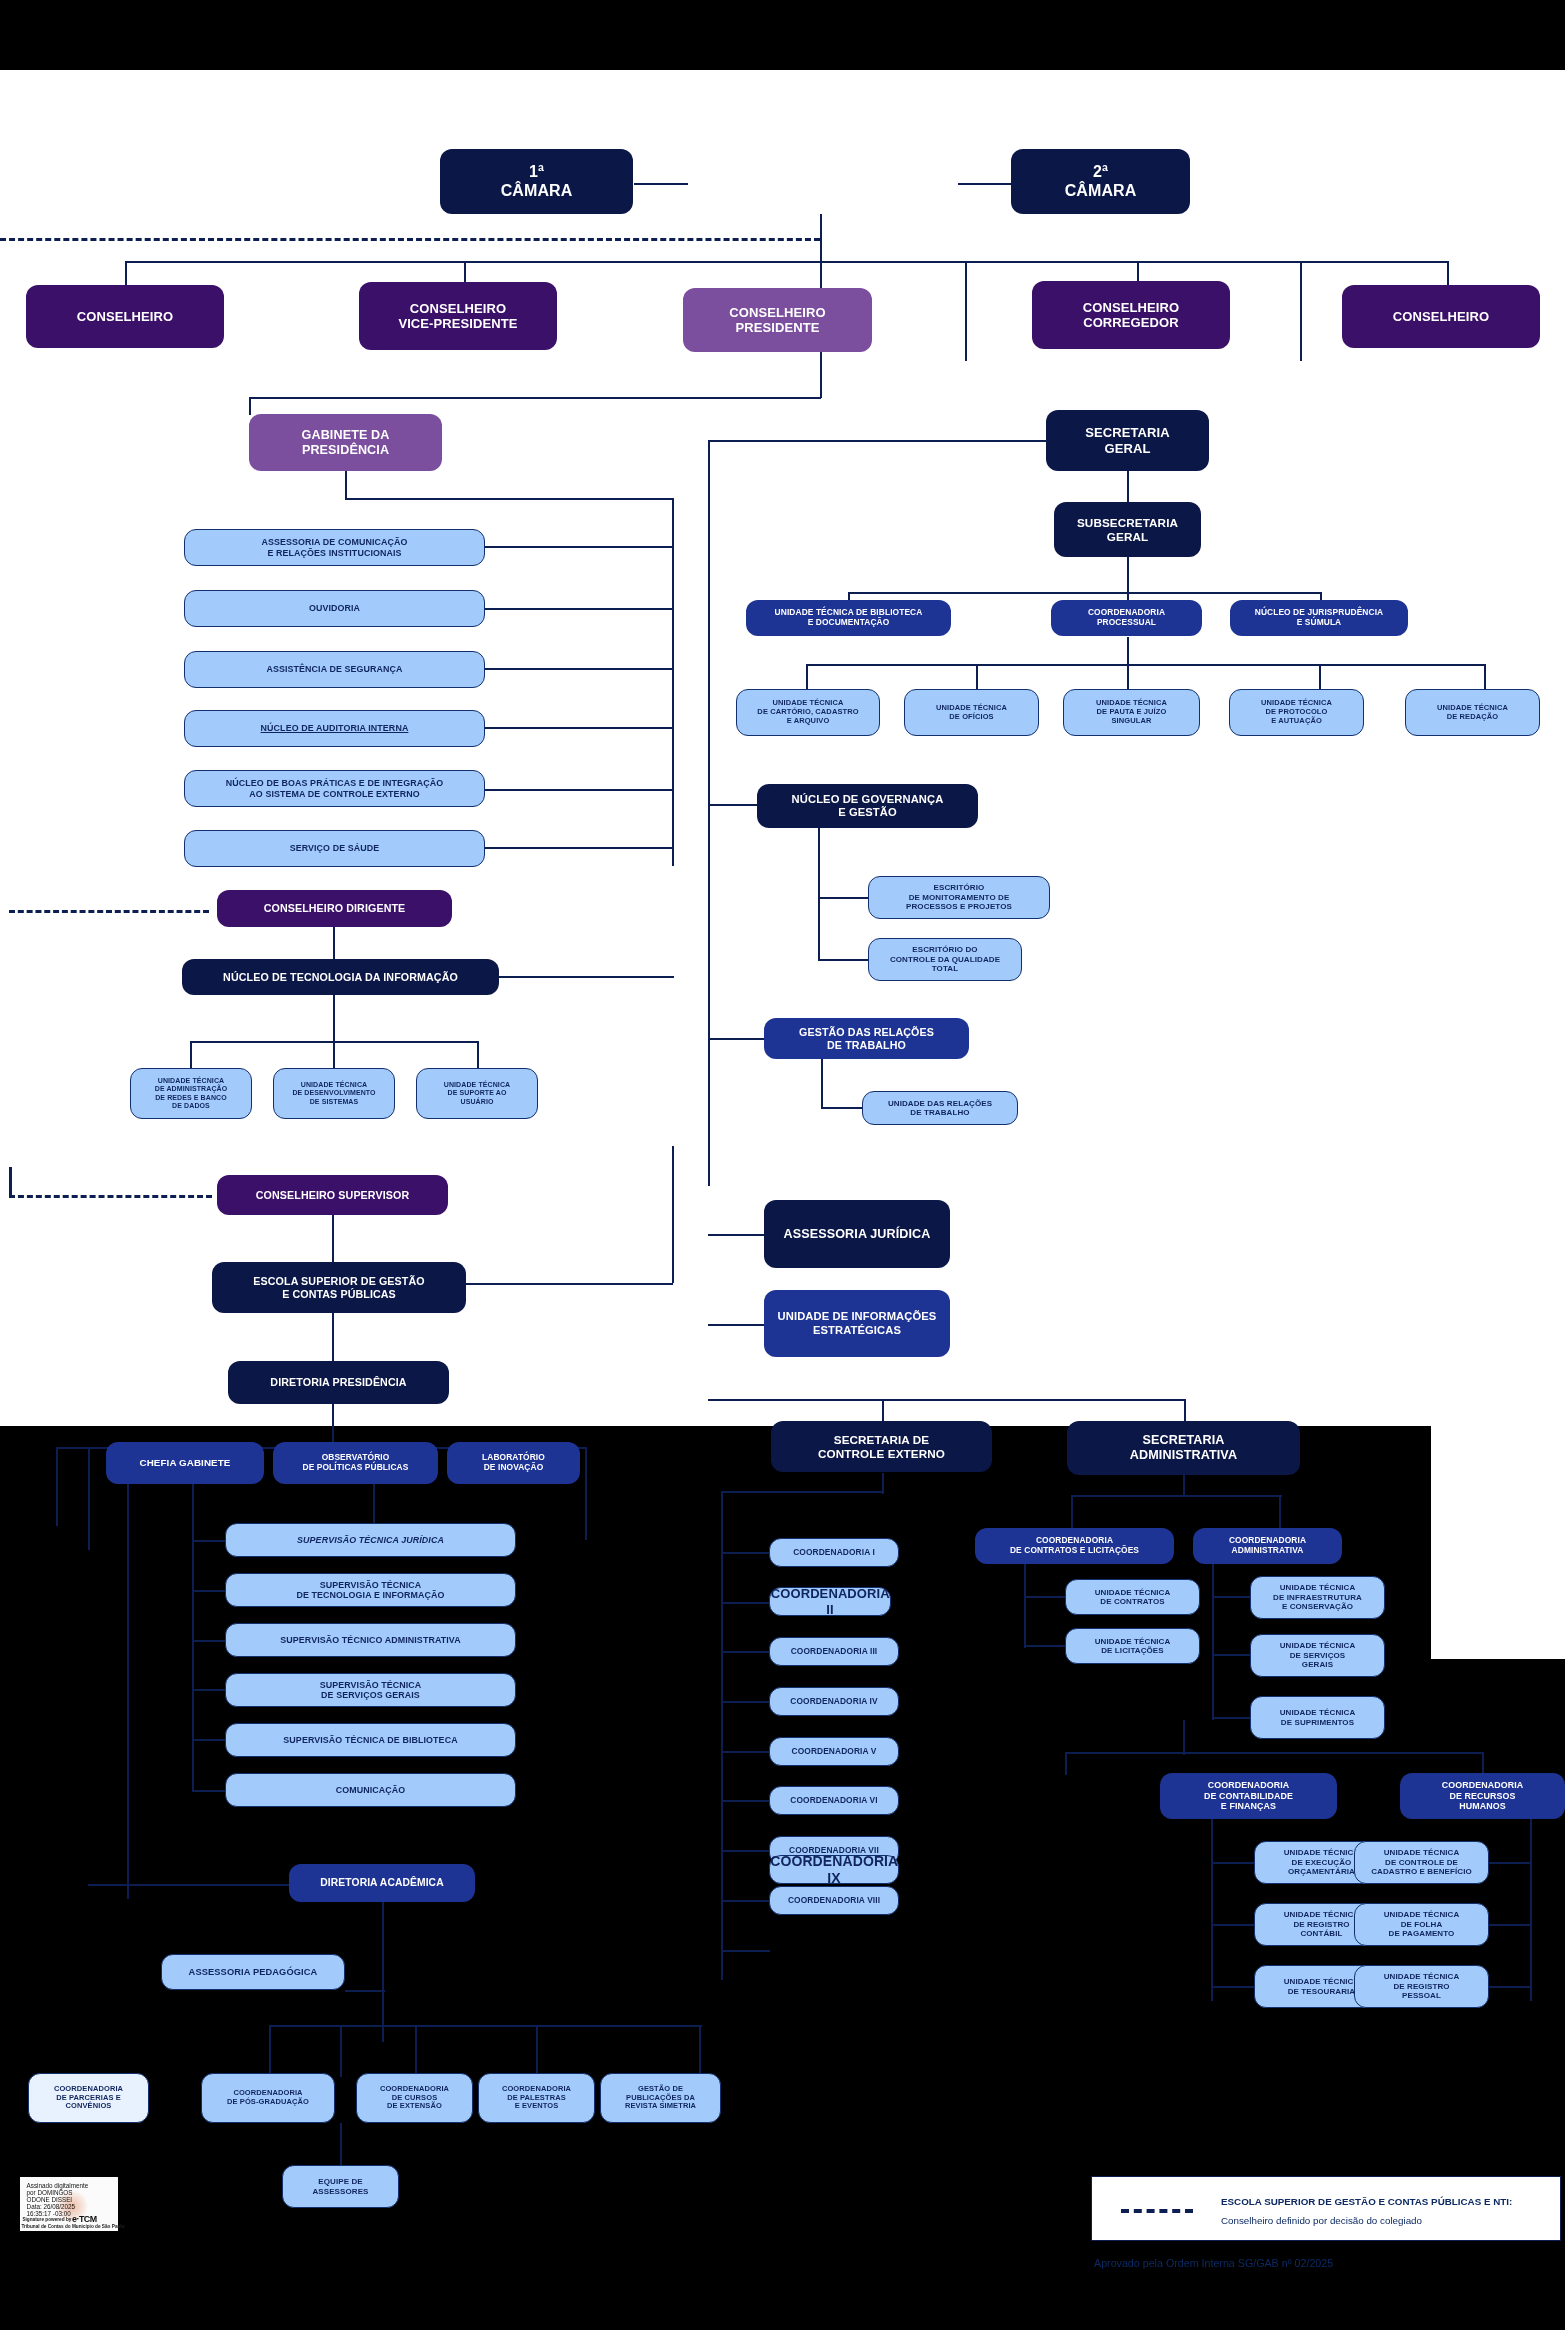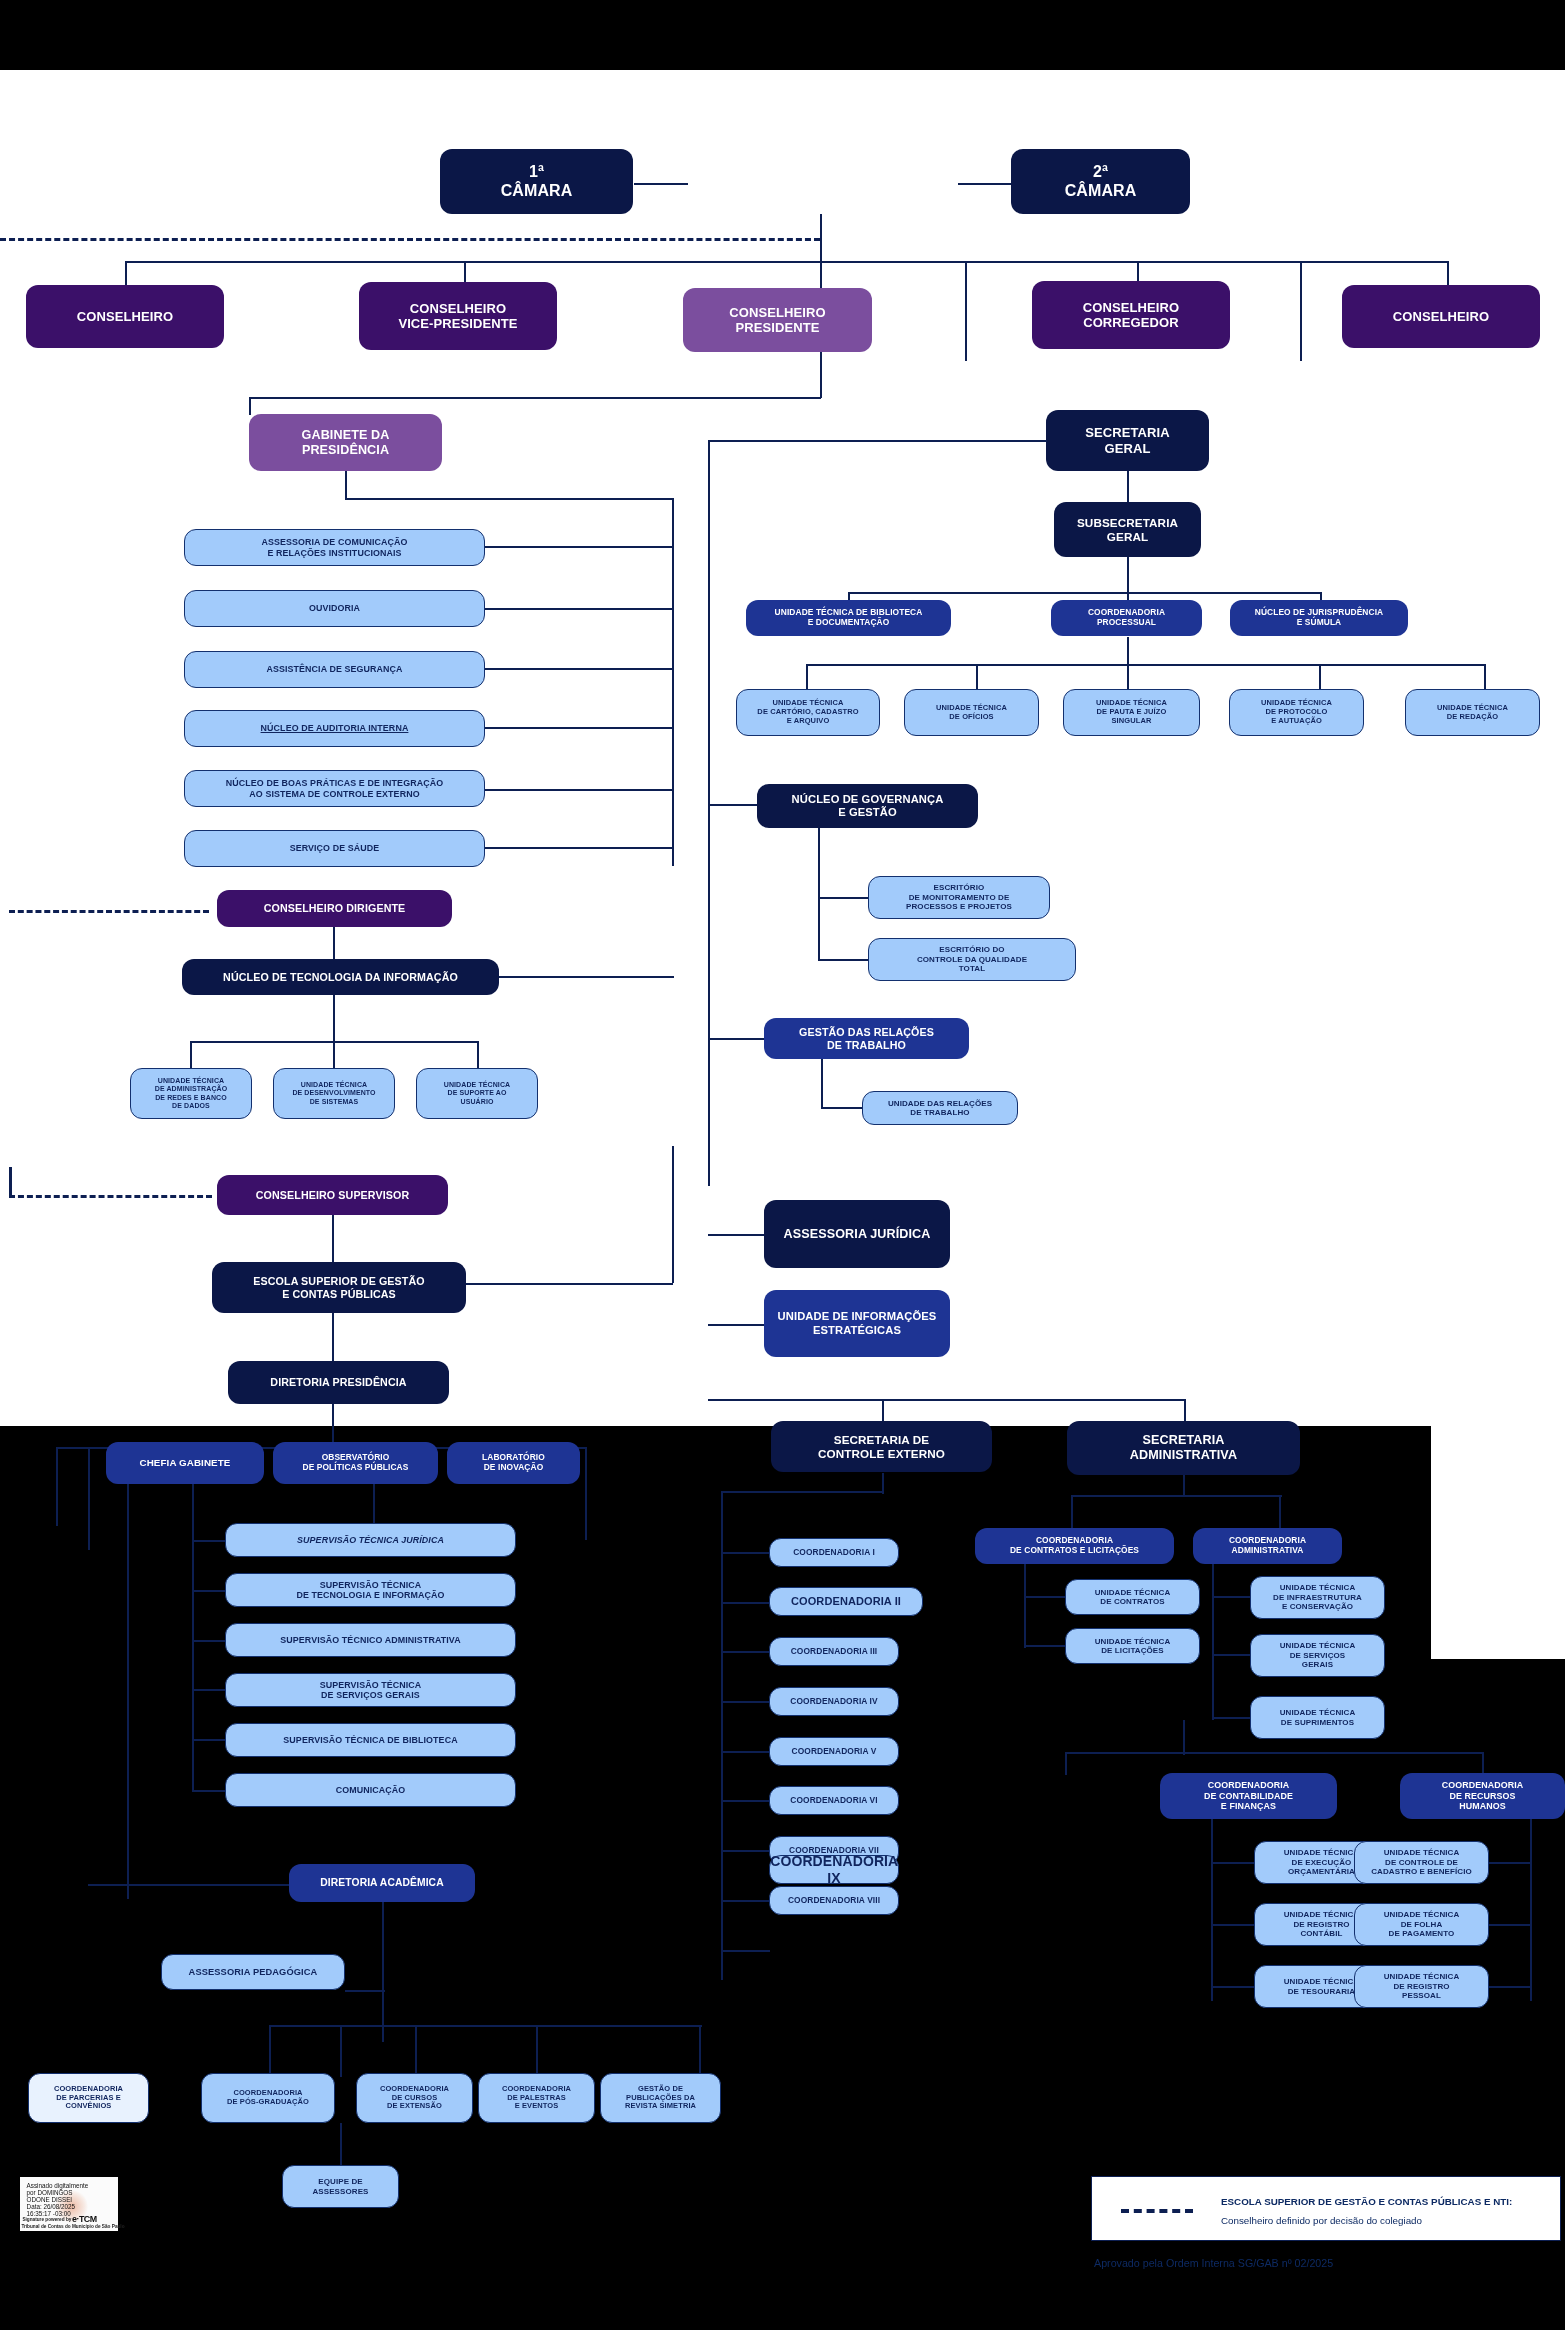--- a/index.html
+++ b/index.html
@@ -204,21 +204,21 @@
   <div class="node n-navy" style="left:757px;top:784px;width:221px;height:44px;font-size:11.2px;white-space:pre-line;">NÚCLEO DE GOVERNANÇA
 E GESTÃO</div>
 
   <div class="ln lnv" style="left:818px;top:828px;height:133px;"></div>
   <div class="ln lnh" style="left:818px;top:897px;width:54px;"></div>
   <div class="ln lnh" style="left:818px;top:959px;width:54px;"></div>
 
   <div class="node n-light" style="left:868px;top:876px;width:182px;height:43px;font-size:8px;white-space:pre-line;">ESCRITÓRIO
 DE MONITORAMENTO DE
 PROCESSOS E PROJETOS</div>
-  <div class="node n-light" style="left:868px;top:938px;width:208px;height:43px;font-size:8px;white-space:pre-line;">ESCRITÓRIO DO
+  <div class="node n-light" style="left:868px;top:938px;width:154px;height:43px;font-size:8px;white-space:pre-line;">ESCRITÓRIO DO
 CONTROLE DA QUALIDADE
 TOTAL</div>
 
   <div class="ln lnh" style="left:708px;top:1038px;width:56px;"></div>
   <div class="node n-mid" style="left:764px;top:1018px;width:205px;height:41px;font-size:10.7px;white-space:pre-line;">GESTÃO DAS RELAÇÕES
 DE TRABALHO</div>
 
   <div class="ln lnv" style="left:821px;top:1059px;height:50px;"></div>
   <div class="ln lnh" style="left:821px;top:1107px;width:44px;"></div>
   <div class="node n-light" style="left:862px;top:1091px;width:156px;height:34px;font-size:8px;white-space:pre-line;">UNIDADE DAS RELAÇÕES
@@ -326,21 +326,21 @@
   <div class="ln lnh" style="left:721px;top:1602px;width:49px;"></div>
   <div class="ln lnh" style="left:721px;top:1651px;width:49px;"></div>
   <div class="ln lnh" style="left:721px;top:1701px;width:49px;"></div>
   <div class="ln lnh" style="left:721px;top:1751px;width:49px;"></div>
   <div class="ln lnh" style="left:721px;top:1800px;width:49px;"></div>
   <div class="ln lnh" style="left:721px;top:1850px;width:49px;"></div>
   <div class="ln lnh" style="left:721px;top:1900px;width:49px;"></div>
   <div class="ln lnh" style="left:721px;top:1950px;width:49px;"></div>
 
   <div class="node n-light" style="left:769px;top:1538px;width:130px;height:29px;font-size:8.4px;">COORDENADORIA I</div>
-  <div class="node n-light" style="left:769px;top:1587px;width:154px;height:29px;font-size:11px;">COORDENADORIA II</div>
+  <div class="node n-light" style="left:769px;top:1587px;width:122px;height:29px;font-size:13px;">COORDENADORIA II</div>
   <div class="node n-light" style="left:769px;top:1637px;width:130px;height:29px;font-size:8.4px;">COORDENADORIA III</div>
   <div class="node n-light" style="left:769px;top:1687px;width:130px;height:29px;font-size:8.4px;">COORDENADORIA IV</div>
   <div class="node n-light" style="left:769px;top:1737px;width:130px;height:29px;font-size:8.4px;">COORDENADORIA V</div>
   <div class="node n-light" style="left:769px;top:1786px;width:130px;height:29px;font-size:8.4px;">COORDENADORIA VI</div>
   <div class="node n-light" style="left:769px;top:1836px;width:130px;height:29px;font-size:8.4px;">COORDENADORIA VII</div>
   <div class="node n-light" style="left:769px;top:1886px;width:130px;height:29px;font-size:8.4px;">COORDENADORIA VIII</div>
   <div class="node n-light" style="left:769px;top:1855px;width:130px;height:29px;font-size:14px;">COORDENADORIA IX</div>
 
   <div class="node n-navy" style="left:1067px;top:1421px;width:233px;height:54px;font-size:12.6px;white-space:pre-line;">SECRETARIA
 ADMINISTRATIVA</div>

